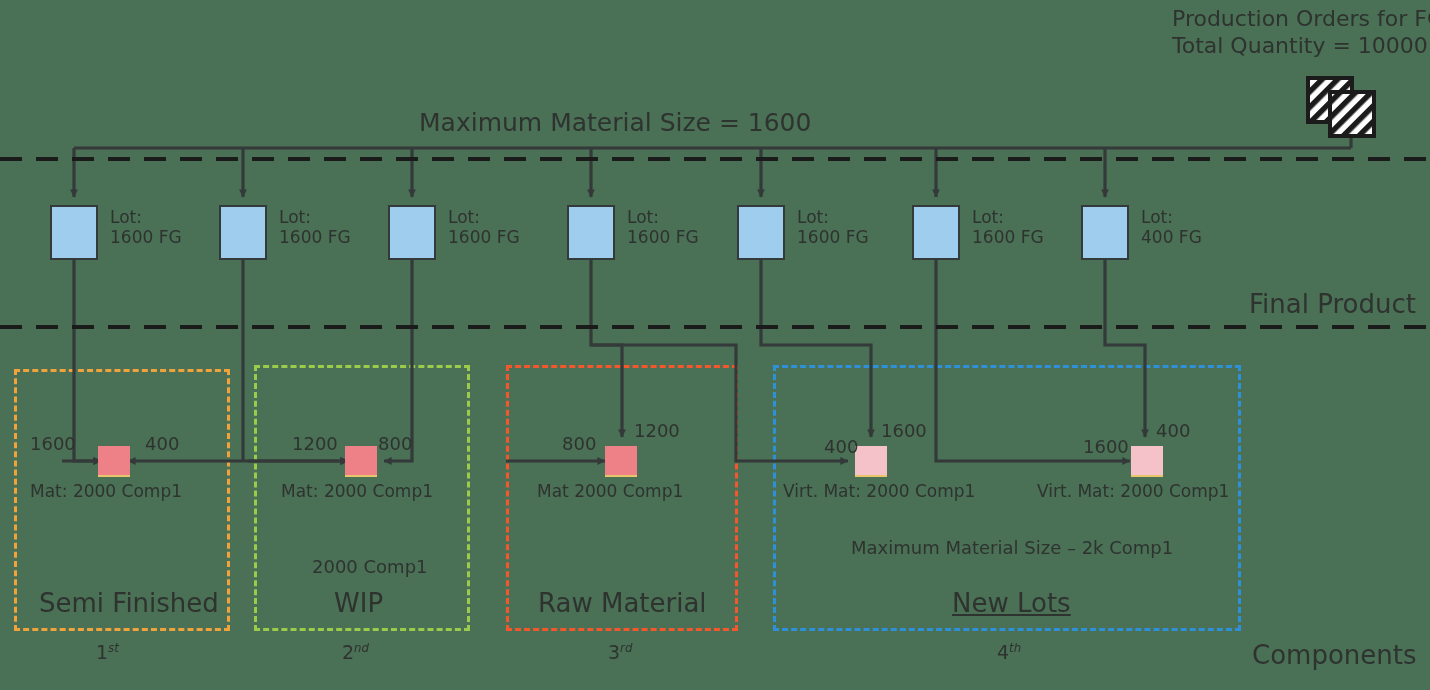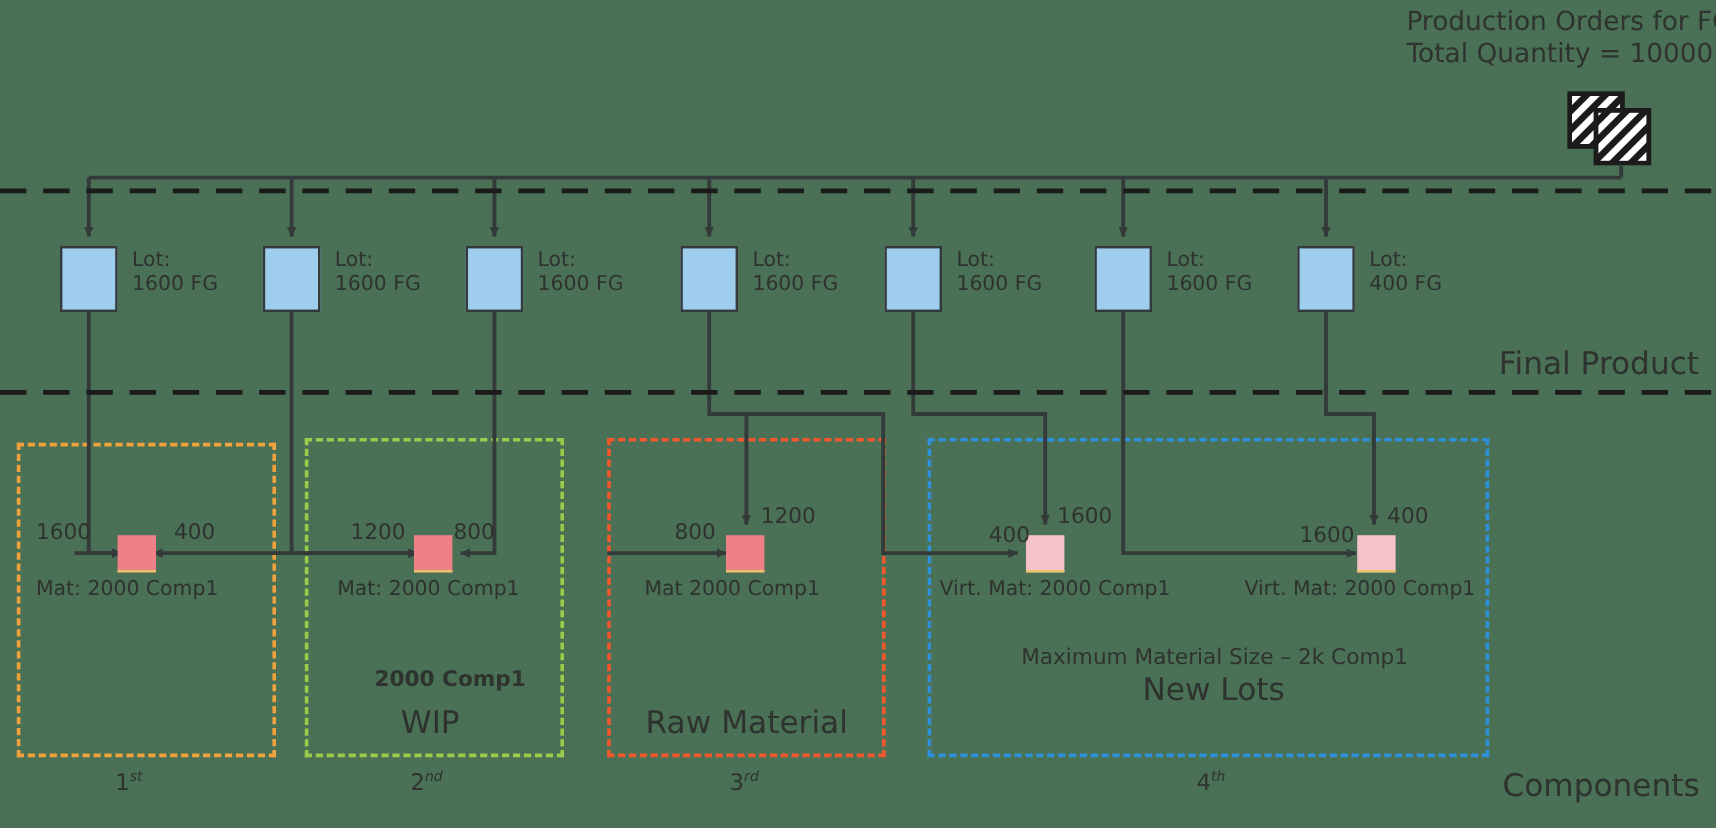--- a/index.html
+++ b/index.html
@@ -33,20 +33,21 @@
     <defs>
       <pattern id="hatchA" width="11" height="11" patternUnits="userSpaceOnUse" patternTransform="rotate(45)">
         <rect width="11" height="11" fill="#ffffff"></rect>
         <rect width="5.5" height="11" fill="#1b1b1b"></rect>
       </pattern>
     </defs>
     <rect x="2" y="2" width="44" height="44" fill="url(#hatchA)" stroke="#1b1b1b" stroke-width="4"></rect>
     <rect x="24" y="16" width="44" height="44" fill="url(#hatchA)" stroke="#1b1b1b" stroke-width="4"></rect>
   </svg>
 
+  <div class="txt maxmat" style="left:419px;top:108px;">Maximum Material Size = 1600</div>
 
   <div class="txt bigzone" style="left:1252px;top:640px;">Components</div>
   <div class="txt bigzone" style="left:1249px;top:289px;">Final Product</div>
 
   <div class="zonebox" id="zone0" style="left:14px;top:369px;width:216px;height:262px;border:3px dashed #f0a23c;"></div>
   <div class="zonebox" id="zone1" style="left:254px;top:365px;width:216px;height:266px;border:3px dashed #9bcb4b;"></div>
   <div class="zonebox" id="zone2" style="left:506px;top:365px;width:232px;height:266px;border:3px dashed #f4572c;"></div>
   <div class="zonebox" id="zone3" style="left:773px;top:365px;width:468px;height:266px;border:3px dashed #2e90d9;"></div>
 
   <svg id="wires">
@@ -138,25 +139,26 @@
   <div class="matbox virt" style="left:855px;top:446px;width:32px;height:31px;"></div>
   <div class="txt qty" style="left:824px;top:436px;">400</div>
   <div class="txt qty" style="left:881px;top:420px;">1600</div>
   <div class="txt matlbl" style="left:783px;top:481px;">Virt. Mat: 2000 Comp1</div>
 
   <div class="matbox virt" style="left:1131px;top:446px;width:32px;height:31px;"></div>
   <div class="txt qty" style="left:1083px;top:436px;">1600</div>
   <div class="txt qty" style="left:1156px;top:420px;">400</div>
   <div class="txt matlbl" style="left:1037px;top:481px;">Virt. Mat: 2000 Comp1</div>
 
+  <div class="txt bigzone" style="left:39px;top:588px;">Semi Finished</div>
   <div class="txt bigzone" style="left:334px;top:588px;">WIP</div>
   <div class="txt bigzone" style="left:538px;top:588px;">Raw Material</div>
-  <div class="txt bigzone" style="left:952px;top:560px;">New Lots</div>
+  <div class="txt bigzone" style="left:952px;top:588px;text-decoration:underline;">New Lots</div>
 
-  <div class="txt qty" style="left:312px;top:556px;font-weight:bold;">2000 Comp1</div>
+  <div class="txt qty" style="left:312px;top:556px;">2000 Comp1</div>
 
   <div class="txt qty" style="left:851px;top:537px;text-align:right;">Maximum Material Size – 2k Comp1</div>
 
   <div class="txt hdr" style="left:96px;top:641px;"><span>1</span><span class="sup">st</span></div>
   <div class="txt hdr" style="left:342px;top:641px;"><span>2</span><span class="sup">nd</span></div>
   <div class="txt hdr" style="left:608px;top:641px;"><span>3</span><span class="sup">rd</span></div>
   <div class="txt hdr" style="left:997px;top:641px;"><span>4</span><span class="sup">th</span></div>
 
 </div>
 

